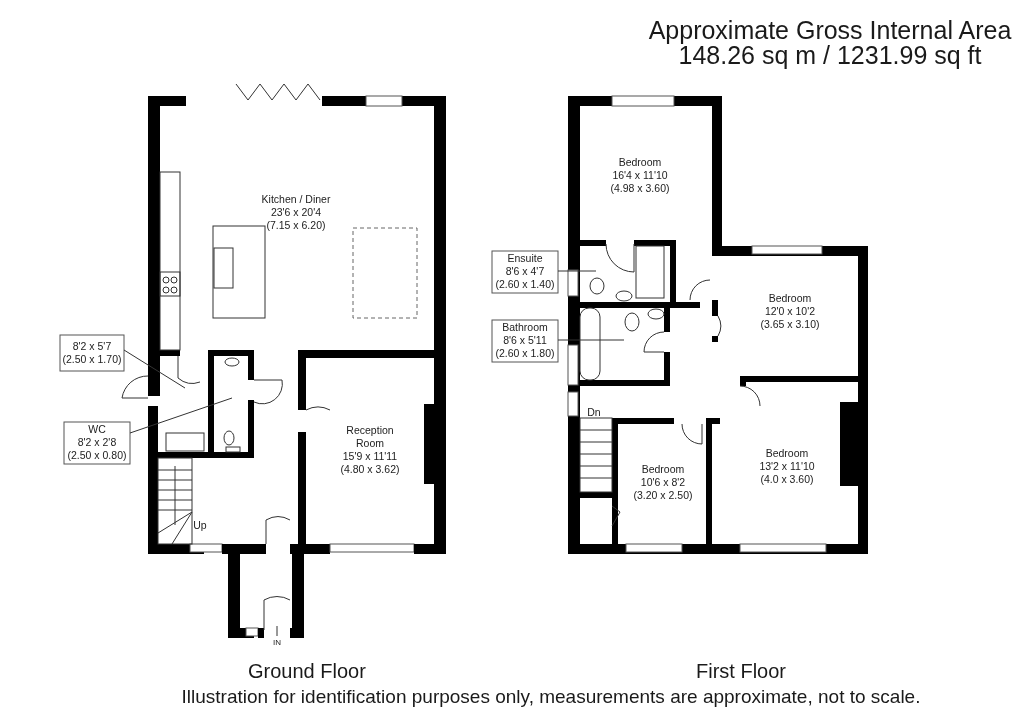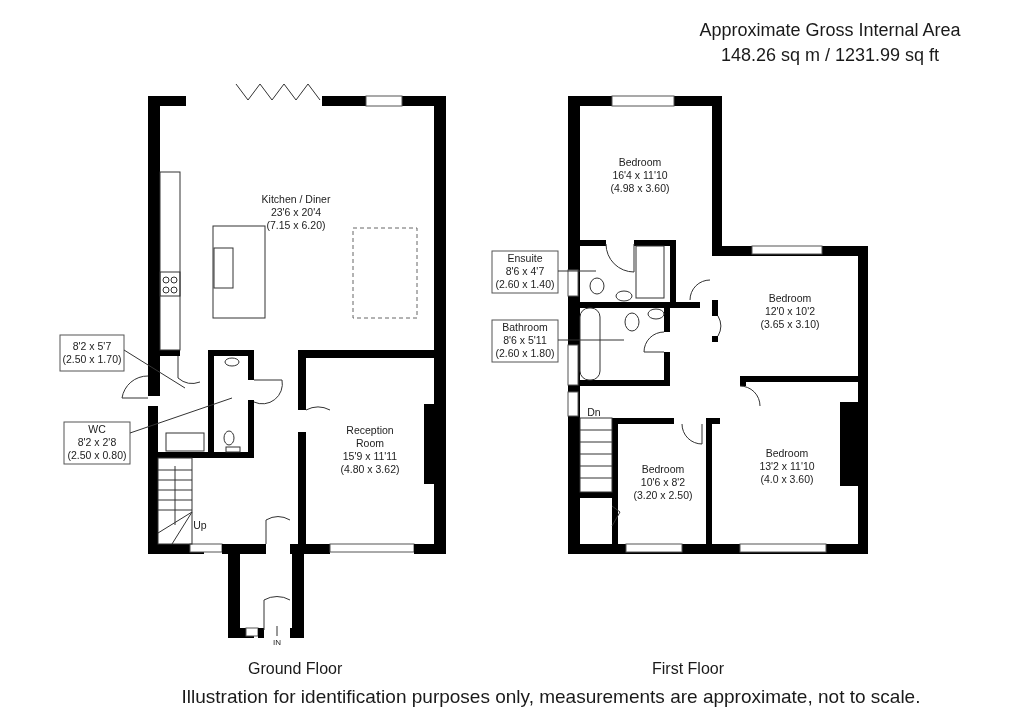--- a/index.html
+++ b/index.html
@@ -1,18 +1,18 @@
 <!DOCTYPE html>
 <html><head>
 <meta charset="utf-8">
 <style>
   html,body{margin:0;padding:0;background:#fff;}
   body{width:1024px;height:724px;position:relative;overflow:hidden;font-family:"Liberation Sans",sans-serif;color:#1a1a1a;}
-  .title{position:absolute;left:640px;top:18px;width:380px;text-align:center;font-size:18px;line-height:25px;}
-  .floor-label{position:absolute;top:660px;font-size:16px;}
+  .title{position:absolute;left:640px;top:18px;width:380px;text-align:center;font-size:25px;line-height:25px;}
+  .floor-label{position:absolute;top:660px;font-size:20px;}
   .disclaimer{position:absolute;left:0;top:686px;width:1024px;text-align:center;font-size:19px;padding-left:39px;}
   svg{position:absolute;left:0;top:0;}
   svg text{font-family:"Liberation Sans",sans-serif;font-size:10.5px;fill:#222;text-anchor:middle;}
   .w{fill:#000;}
   .thin{fill:none;stroke:#333;stroke-width:1;}
   .win{fill:#fff;stroke:#555;stroke-width:1;}
   .dash{fill:none;stroke:#666;stroke-width:1;stroke-dasharray:4 3;}
   .callout{fill:#fff;stroke:#555;stroke-width:1;}
 </style>
 </head>
@@ -212,14 +212,14 @@
 
     <text x="787" y="457">Bedroom</text>
     <text x="787" y="470">13'2 x 11'10</text>
     <text x="787" y="483">(4.0 x 3.60)</text>
 
     <text x="594" y="416">Dn</text>
   </g>
 </svg>
 
 <div class="floor-label" style="left:248px">Ground Floor</div>
-<div class="floor-label" style="left:652px">First Floor</div>
+<div class="floor-label" style="left:696px">First Floor</div>
 <div class="disclaimer">Illustration for identification purposes only, measurements are approximate, not to scale.</div>
 
 </body></html>

